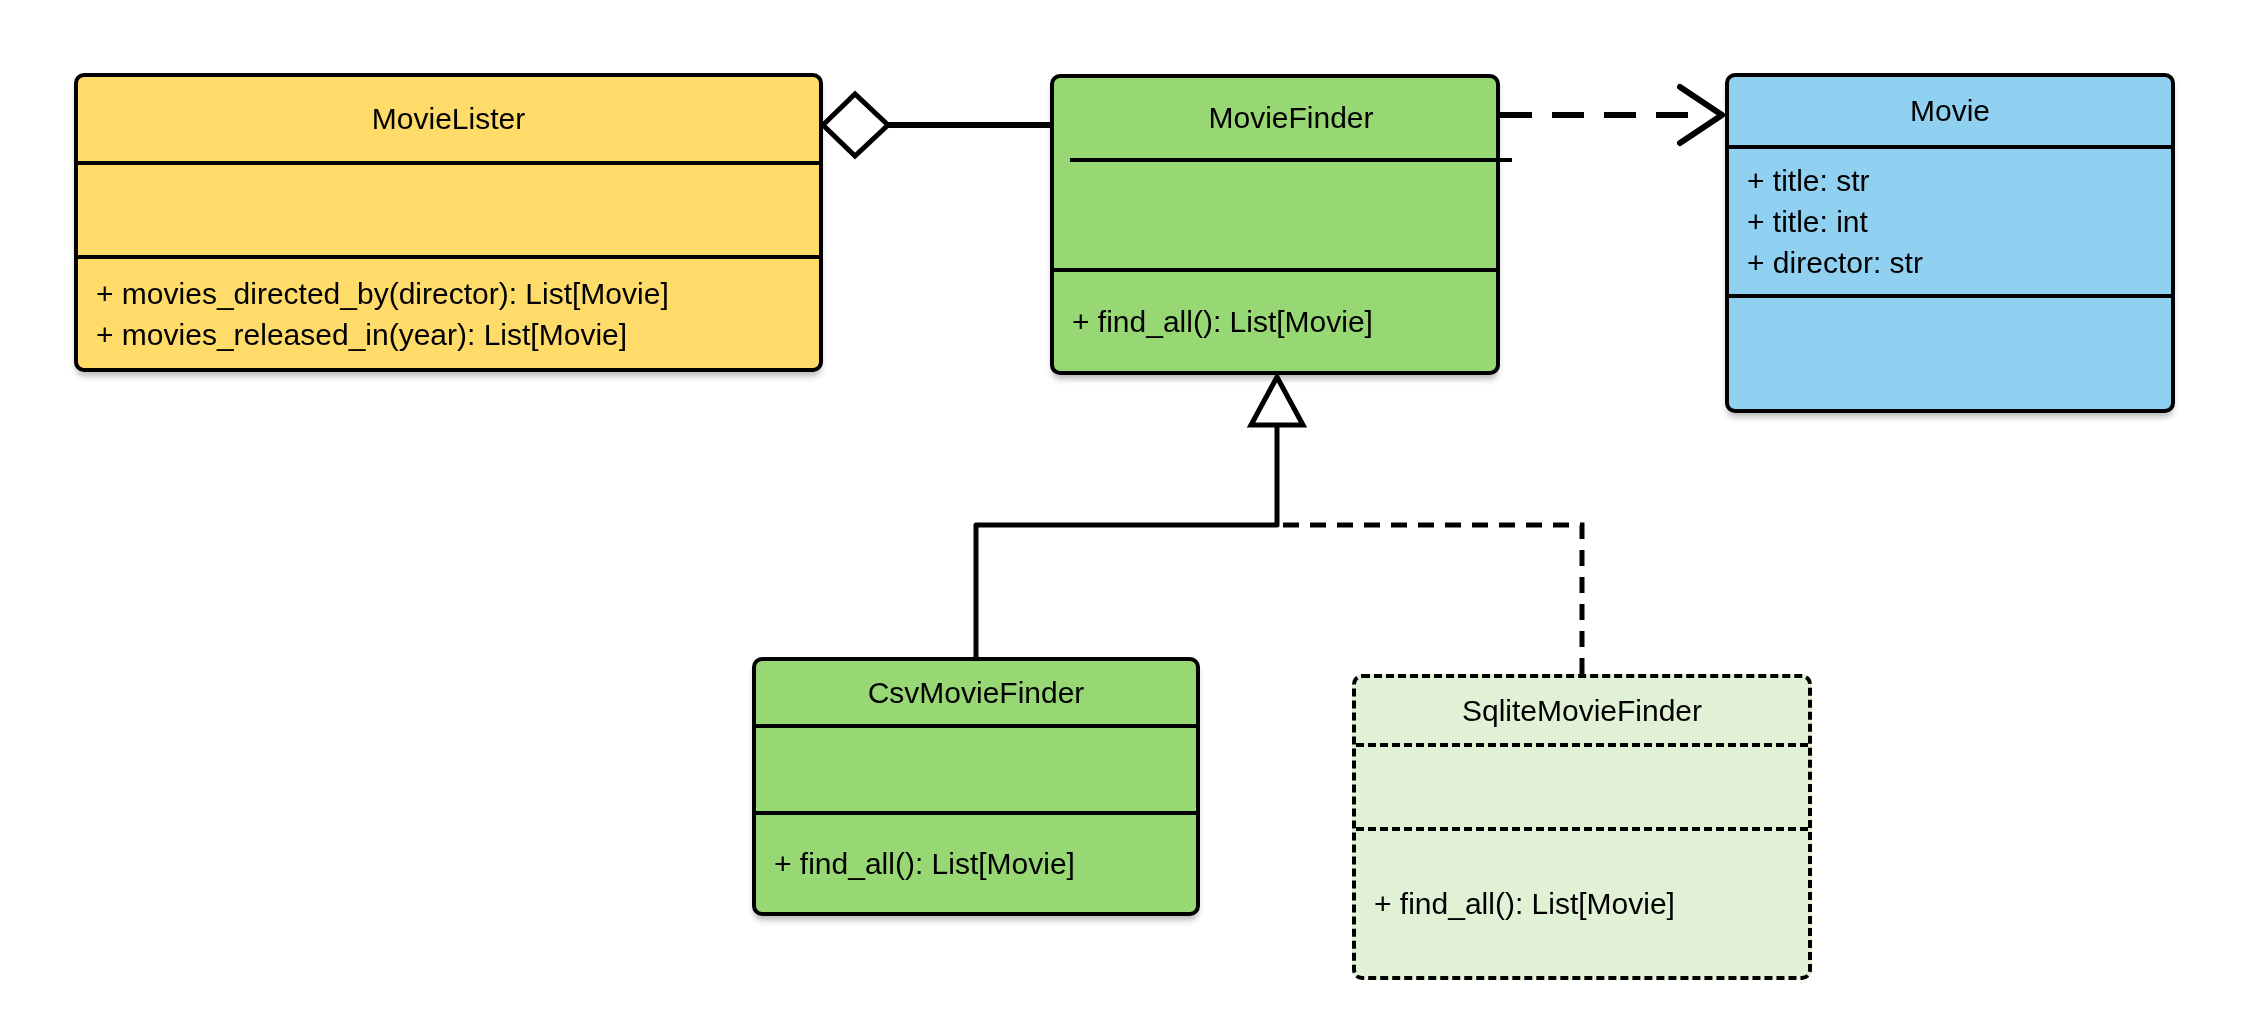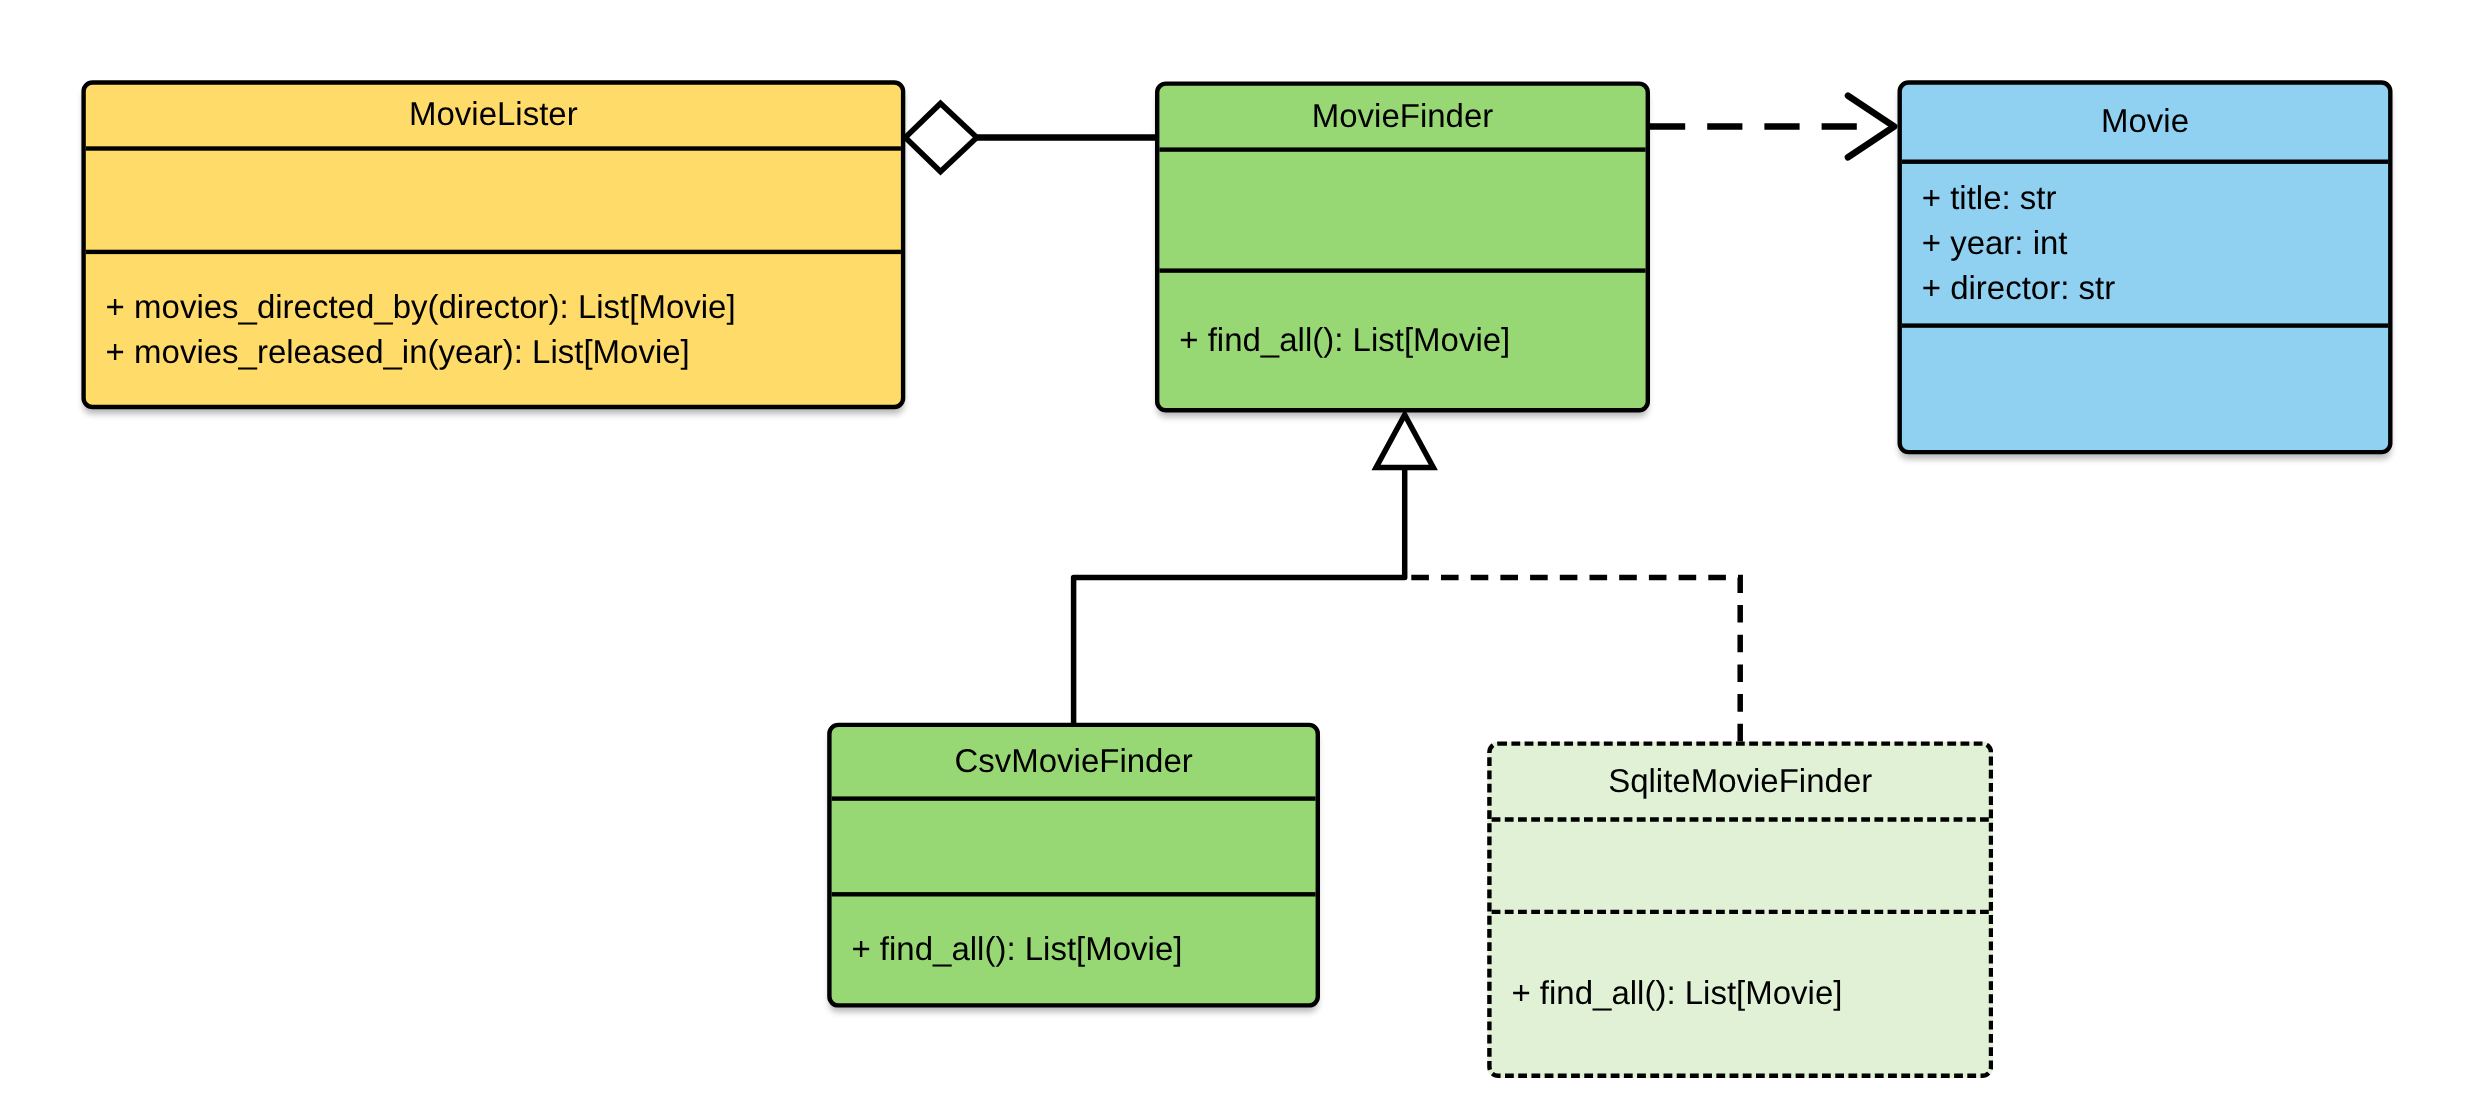--- a/index.html
+++ b/index.html
@@ -39,25 +39,25 @@
   .rows {
     display: flex; flex-direction: column; justify-content: center;
     padding-left: 18px; padding-right: 8px;
     font-size: 30px;
   }
   .row { line-height: 41px; white-space: nowrap; }
   .methods-compartment { flex: 1; }
 
   
   #box-movielister { left: 74px;  top: 73px;  width: 749px; height: 299px; }
-  #box-movielister .title-compartment { height: 60px; }
+  #box-movielister .title-compartment { height: 88px; }
   #box-movielister .attributes-compartment { height: 94px; }
 
   #box-moviefinder { left: 1050px; top: 74px; width: 450px; height: 301px; }
-  #box-moviefinder .title-compartment { height: 60px; }
+  #box-moviefinder .title-compartment { height: 84px; margin-left: 16px; }
   #box-moviefinder .attributes-compartment { height: 110px; }
 
   #box-movie { left: 1725px; top: 73px; width: 450px; height: 340px; }
   #box-movie .title-compartment { height: 72px; }
   #box-movie .attributes-compartment { height: 149px; }
 
   #box-csvmoviefinder { left: 752px; top: 657px; width: 448px; height: 259px; }
   #box-csvmoviefinder .title-compartment { height: 67px; }
   #box-csvmoviefinder .attributes-compartment { height: 87px; }
 
@@ -107,21 +107,21 @@
     <div class="compartment attributes-compartment rows"></div>
     <div class="compartment methods-compartment rows">
       <div class="row">+ find_all(): List[Movie]</div>
     </div>
   </div>
 
   <div class="uml-class" id="box-movie" style="background-color: rgb(144, 209, 241);">
     <div class="compartment title-compartment">Movie</div>
     <div class="compartment attributes-compartment rows">
       <div class="row">+ title: str</div>
-      <div class="row">+ year: int</div>
+      <div class="row">+ title: int</div>
       <div class="row">+ director: str</div>
     </div>
     <div class="compartment methods-compartment rows"></div>
   </div>
 
   <div class="uml-class" id="box-csvmoviefinder" style="background-color: rgb(151, 216, 116);">
     <div class="compartment title-compartment">CsvMovieFinder</div>
     <div class="compartment attributes-compartment rows"></div>
     <div class="compartment methods-compartment rows">
       <div class="row">+ find_all(): List[Movie]</div>

